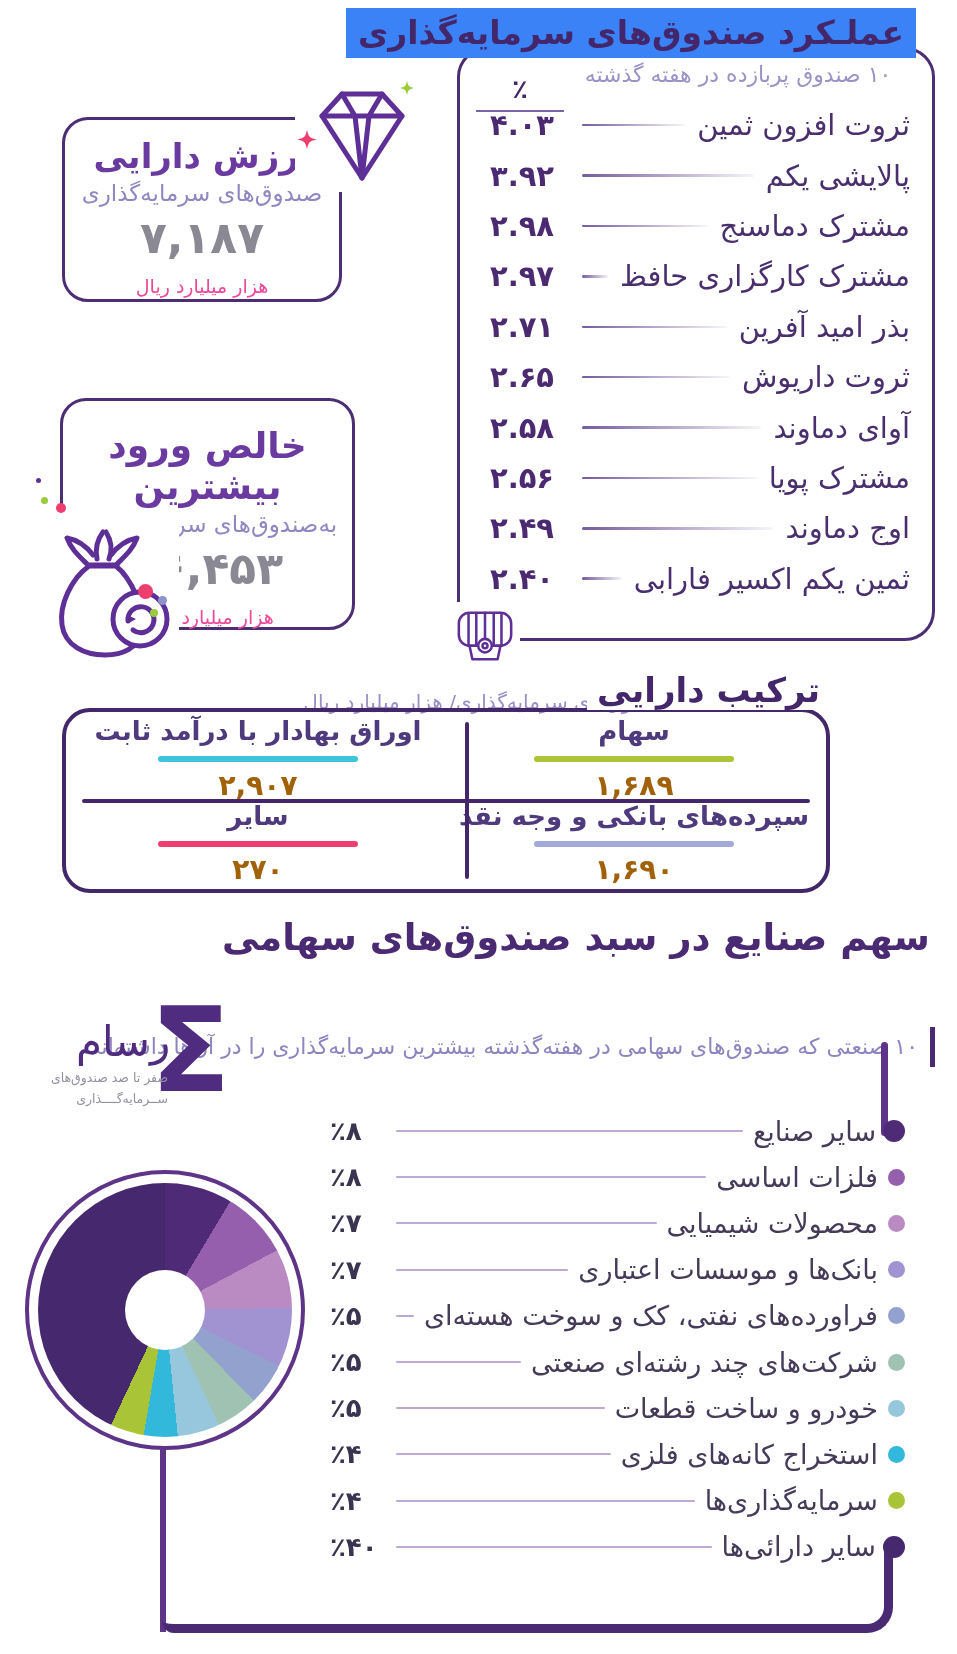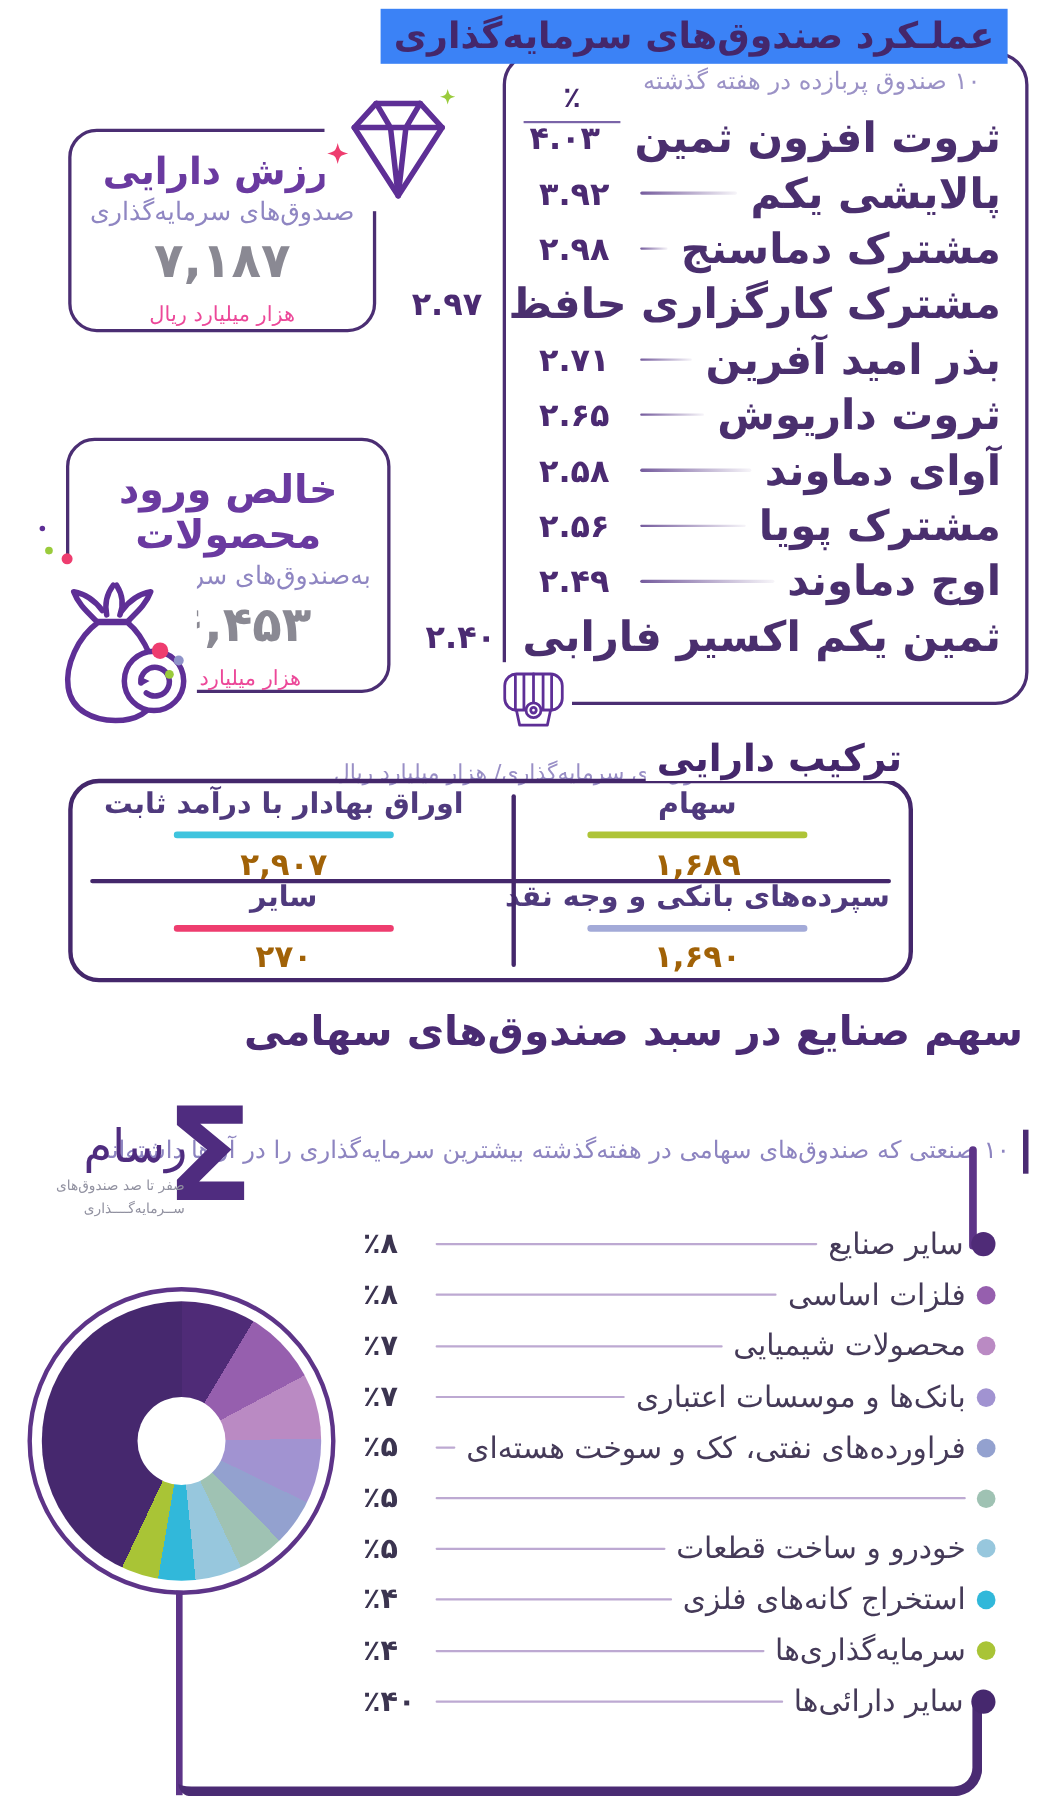--- a/index.html
+++ b/index.html
@@ -9,21 +9,21 @@
   .abs{position:absolute;}
   .num{direction:ltr;unicode-bidi:bidi-override;}
 
   
   .perf-box{left:457px;top:47px;width:478px;height:594px;border:3.5px solid #4b2e73;border-radius:30px;}
   .perf-title{position:absolute;top:-42px;right:16px;background:#3b82f6;padding:0 12px;font-size:33px;font-weight:bold;color:#44276b;line-height:50px;white-space:nowrap;z-index:3;}
   .perf-subtitle{position:absolute;top:12px;left:100px;right:16px;text-align:center;font-size:22px;color:#9b92c6;white-space:nowrap;}
   .pct-header{position:absolute;top:24px;left:16px;width:88px;text-align:center;font-size:26px;font-weight:bold;color:#44276b;padding-bottom:6px;border-bottom:2px solid #7a64a8;}
   .perf-rows{position:absolute;top:50px;bottom:34px;left:14px;right:22px;display:flex;flex-direction:column;justify-content:space-around;}
   .perf-row{display:flex;align-items:center;gap:12px;}
-  .fund-name{font-size:38px;font-weight:700;color:#4a2f6e;white-space:nowrap;}
+  .fund-name{font-size:29px;font-weight:400;color:#4a2f6e;white-space:nowrap;}
   .fund-line{flex:1;height:2.5px;border-radius:2px;background:linear-gradient(to left, rgba(93,63,140,0.05), rgba(93,63,140,0.85));}
   .fund-value{width:96px;text-align:center;font-size:29px;font-weight:bold;color:#4b2a72;direction:ltr;}
   .chest-wrap{position:absolute;bottom:-30px;left:-10px;width:70px;height:66px;background:#fff;z-index:2;display:flex;align-items:center;justify-content:center;}
 
   
   .card{border:3.5px solid #4b2e73;border-radius:26px;display:flex;flex-direction:column;align-items:center;text-align:center;}
   .card1{left:62px;top:117px;width:280px;height:185px;}
   .card2{left:60px;top:398px;width:295px;height:232px;}
   .card-title{font-weight:bold;color:#6a3aa0;}
   .card1 .card-title{font-size:34px;margin-top:16px;}
@@ -160,21 +160,21 @@
   <div class="abs diamond-wrap">
     <svg width="122" height="118" viewBox="0 0 122 118" fill="none" stroke="#5e2f96" stroke-width="5" stroke-linejoin="round" stroke-linecap="round">
       <path d="M27,42 L47,20 L87,20 L107,42 L67,104 Z"></path>
       <path d="M27,42 L107,42 M47,20 L60,42 M87,20 L74,42 M60,42 L67,104 M74,42 L67,104"></path>
       <path d="M112,7 C113.5,12.5 113.5,12.5 119,14 C113.5,15.5 113.5,15.5 112,21 C110.5,15.5 110.5,15.5 105,14 C110.5,12.5 110.5,12.5 112,7 Z" fill="#9acb3b" stroke="none"></path>
       <path d="M12,56 C14,63.5 14,63.5 21.5,65.5 C14,67.5 14,67.5 12,75 C10,67.5 10,67.5 2.5,65.5 C10,63.5 10,63.5 12,56 Z" fill="#ee3d6f" stroke="none"></path>
     </svg>
   </div>
 
   <div class="abs card card2">
-    <div class="card-title">خالص ورود محصولات</div>
+    <div class="card-title">خالص ورود بیشترین</div>
     <div class="card-sub">به‌صندوق‌های سرمایه‌گذاری</div>
     <div class="card-value num">۵۶,۴۵۳</div>
     <div class="card-unit">هزار میلیارد ریال</div>
     <div class="bag-wrap">
       <svg width="136" height="152" viewBox="0 0 136 152" fill="none" stroke="#5e2f96" stroke-width="5" stroke-linecap="round" stroke-linejoin="round">
         <path d="M46,57 C28,70 16,96 19,116 C22,137 42,146 62,146 C80,146 95,139 99,122 C103,101 88,69 73,57 Z" fill="#fff"></path>
         <path d="M44,55 C36,47 28,40 24,29 C35,31 44,38 50,46" fill="#fff"></path>
         <path d="M74,55 C82,47 90,40 94,29 C83,31 74,38 68,46" fill="#fff"></path>
         <path d="M54,50 C52,40 54,31 60,23"></path>
           <path d="M66,50 C70,40 68,31 63,23"></path>
@@ -270,20 +270,21 @@
         <span class="leg-pct">٪۷</span>
       </div>
     <div class="leg-row">
         <span class="leg-bullet" style="background-color: rgb(147, 161, 207);"></span>
         <span class="leg-name">فراورده‌های نفتی، کک و سوخت هسته‌ای</span>
         <span class="leg-line"></span>
         <span class="leg-pct">٪۵</span>
       </div>
     <div class="leg-row">
         <span class="leg-bullet" style="background-color: rgb(159, 194, 179);"></span>
+        <span class="leg-name">شرکت‌های چند رشته‌ای صنعتی</span>
         <span class="leg-line"></span>
         <span class="leg-pct">٪۵</span>
       </div>
     <div class="leg-row">
         <span class="leg-bullet" style="background-color: rgb(151, 199, 221);"></span>
         <span class="leg-name">خودرو و ساخت قطعات</span>
         <span class="leg-line"></span>
         <span class="leg-pct">٪۵</span>
       </div>
     <div class="leg-row">

